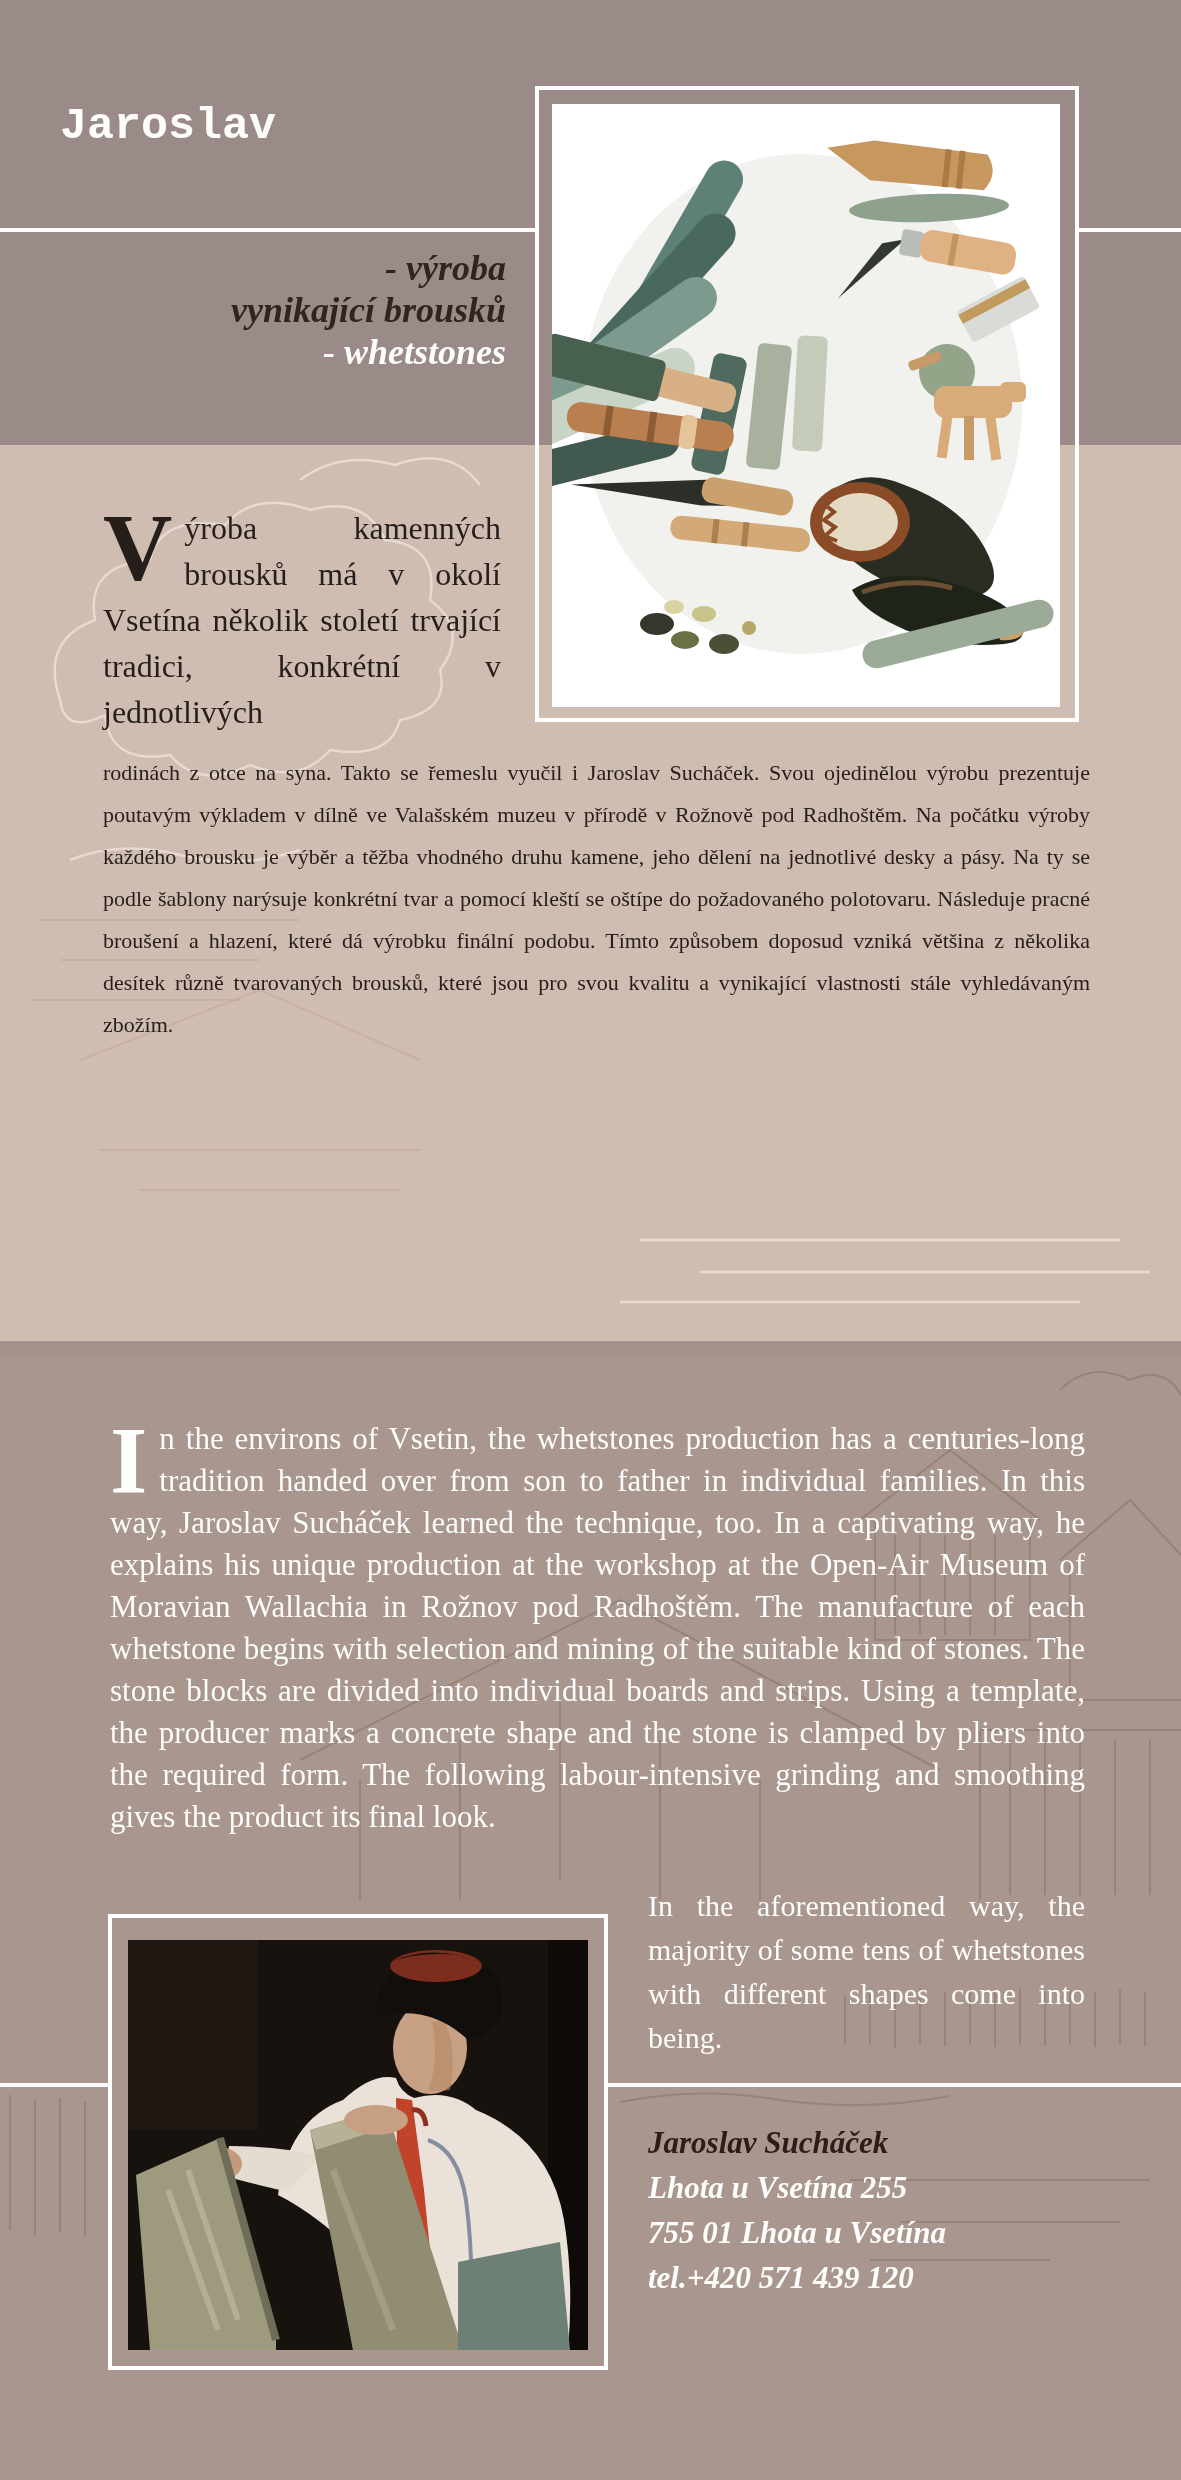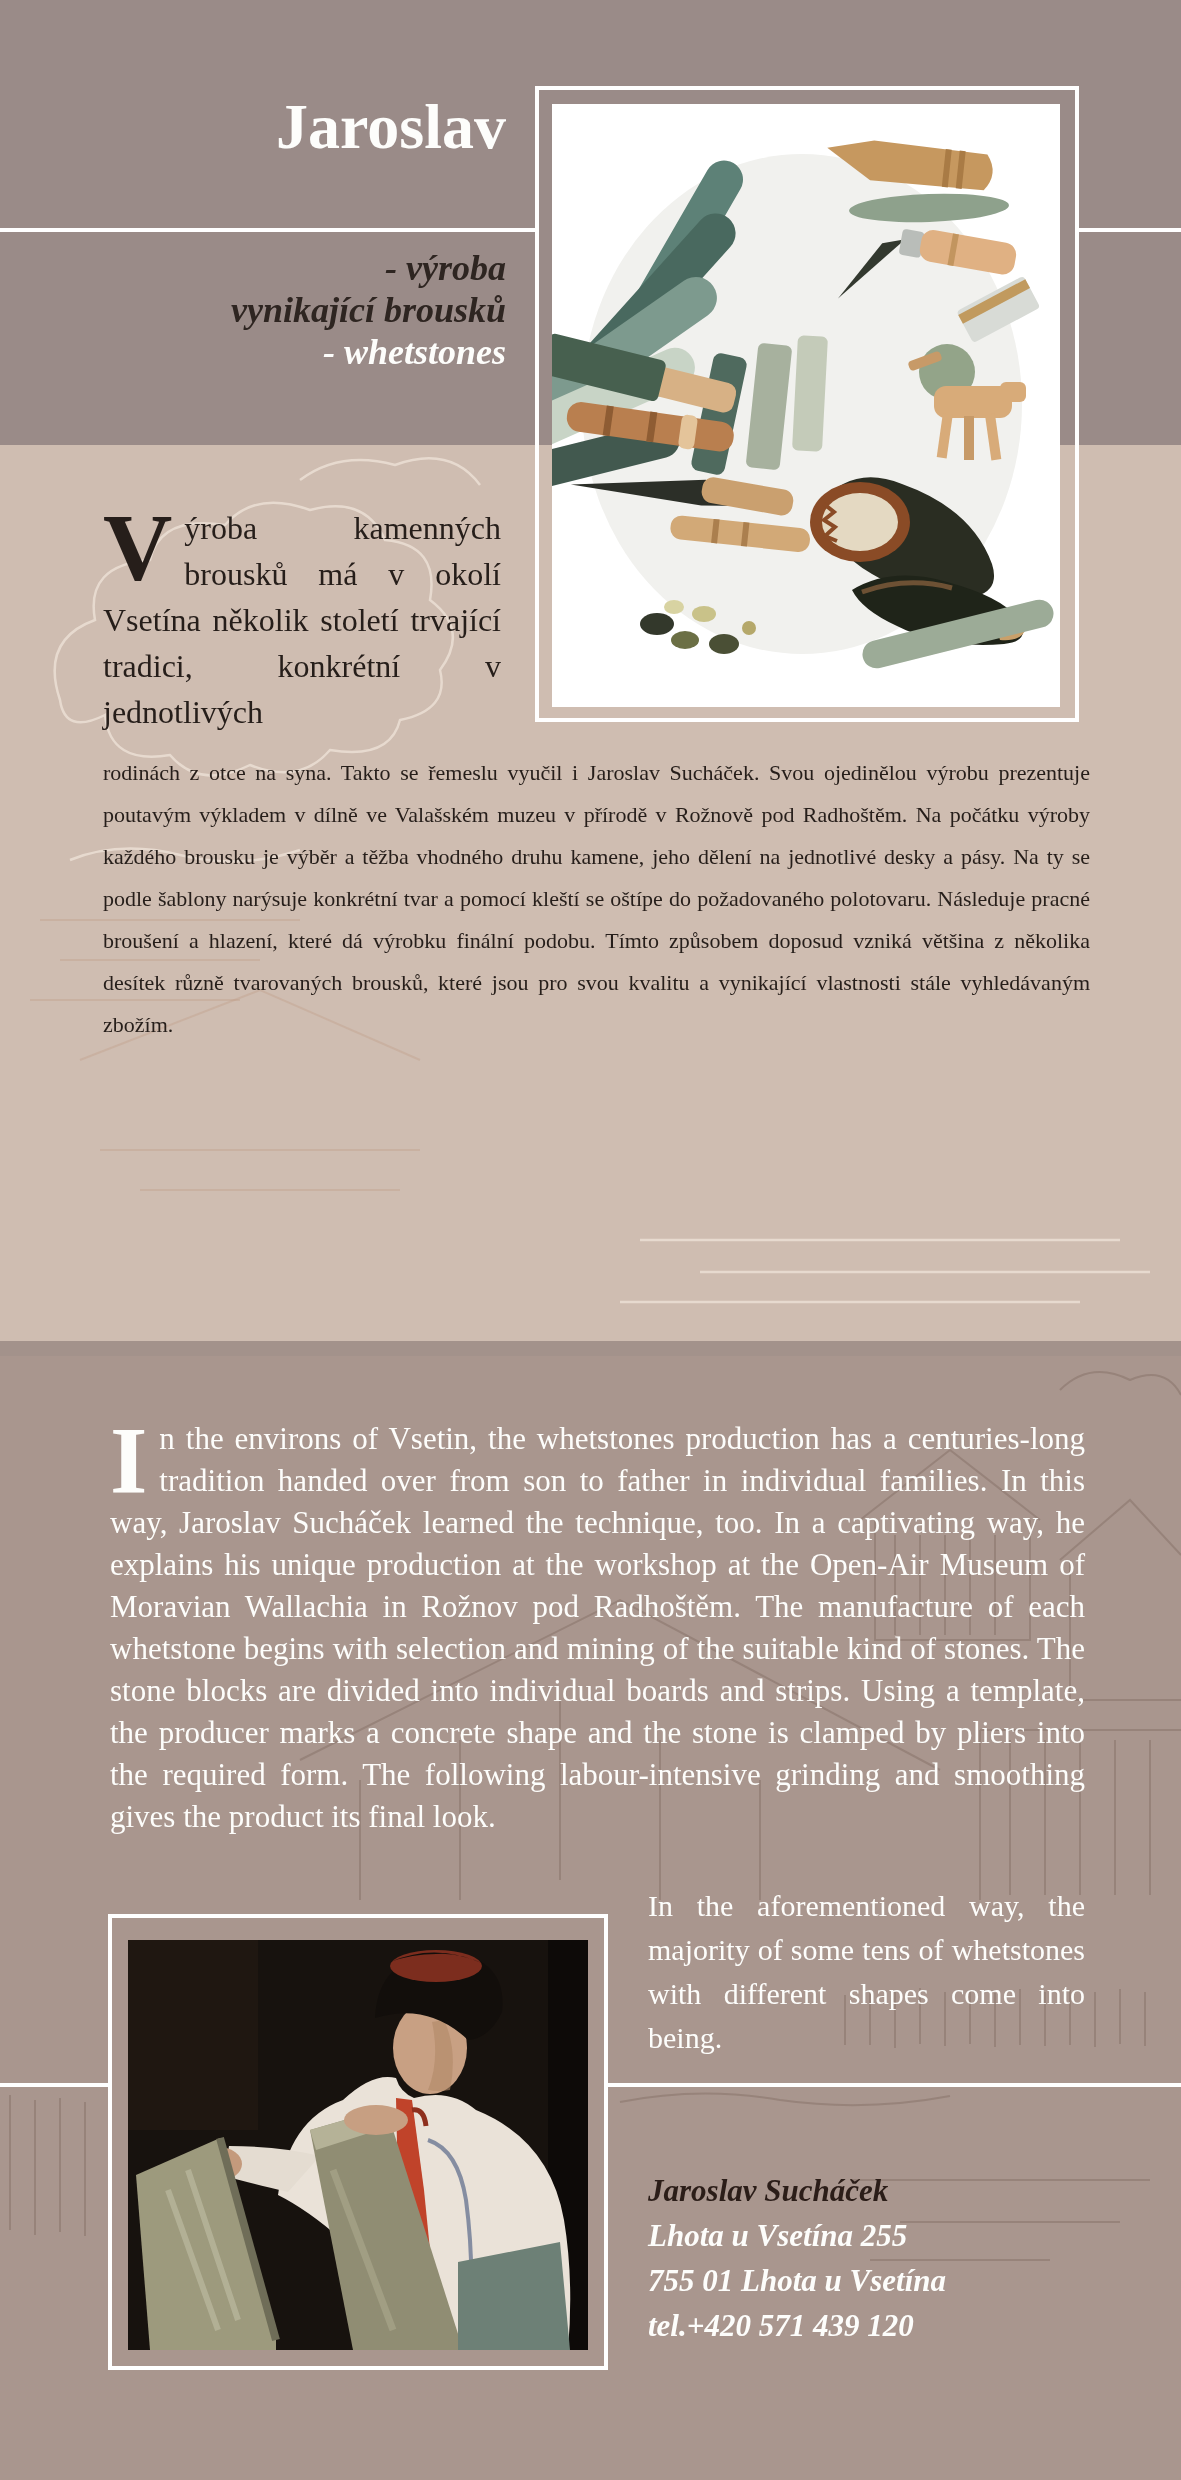--- a/index.html
+++ b/index.html
@@ -17,35 +17,35 @@
   .hl-d1{left:0;top:228px;width:535px;}
   .hl-d2{left:1077px;top:228px;width:104px;}
   .hl-e1{left:0;top:2083px;width:108px;}
   .hl-e2{left:608px;top:2083px;width:573px;}
   .frame{position:absolute;border:4px solid var(--line-white,#fff);box-sizing:border-box;}
   .frame.top-frame{left:535px;top:86px;width:544px;height:636px;}
   .frame.bottom-frame{left:108px;top:1914px;width:500px;height:456px;}
   .photo{position:absolute;overflow:hidden;}
   .photo.top-photo{left:552px;top:104px;width:508px;height:603px;background:#ffffff;}
   .photo.bottom-photo{left:128px;top:1940px;width:460px;height:410px;background:#17120e;}
-  .title-block{position:absolute;left:60px;top:96px;width:446px;text-align:right;
-    color:var(--text-white,#fdfdfb);font-size:64px;line-height:62px;font-weight:bold;}
+  .title-block{position:absolute;left:60px;top:96px;width:446px;
+    color:var(--text-white,#fdfdfb);font-size:45px;line-height:62px;font-weight:bold;font-family:Liberation Mono, monospace;}
   .subtitle-block{position:absolute;left:40px;top:247px;width:466px;text-align:right;
     font-size:36px;line-height:42px;font-weight:bold;font-style:italic;}
   .subtitle-line.dark{color:var(--subtitle-dark,#2e2521);}
   .subtitle-line.light{color:var(--text-white,#fdfdfb);}
   .body-text{position:absolute;text-align:justify;}
   .czech-narrow{left:103px;top:505px;width:398px;font-size:32px;line-height:46px;color:var(--text-dark,#261e1a);}
   .czech-full{left:103px;top:752px;width:987px;font-size:22px;line-height:42px;color:var(--text-dark,#261e1a);}
   .english-main{left:110px;top:1418px;width:975px;font-size:31px;line-height:42px;color:var(--text-white,#fdfdfb);}
   .english-side{left:648px;top:1872px;width:437px;font-size:30px;line-height:44px;color:var(--text-white,#fdfdfb);margin-top:12px;}
   .dropcap{float:left;font-weight:bold;font-size:96px;line-height:74px;margin:6px 12px 0 0;}
   .contact{position:absolute;left:648px;top:2120px;width:520px;
     font-size:31px;line-height:45px;font-weight:bold;font-style:italic;color:var(--text-white,#fdfdfb);}
-  .contact .name{color:var(--contact-name,#2b1d18);margin-top:48px;}
+  .contact .name{color:var(--contact-name,#2b1d18);}
   p{margin:0;}
 </style>
 </head>
 <body>
 
 <div id="page">
 
   <div class="band top"></div>
   <div class="band mid"></div>
   <div class="band strip"></div>

